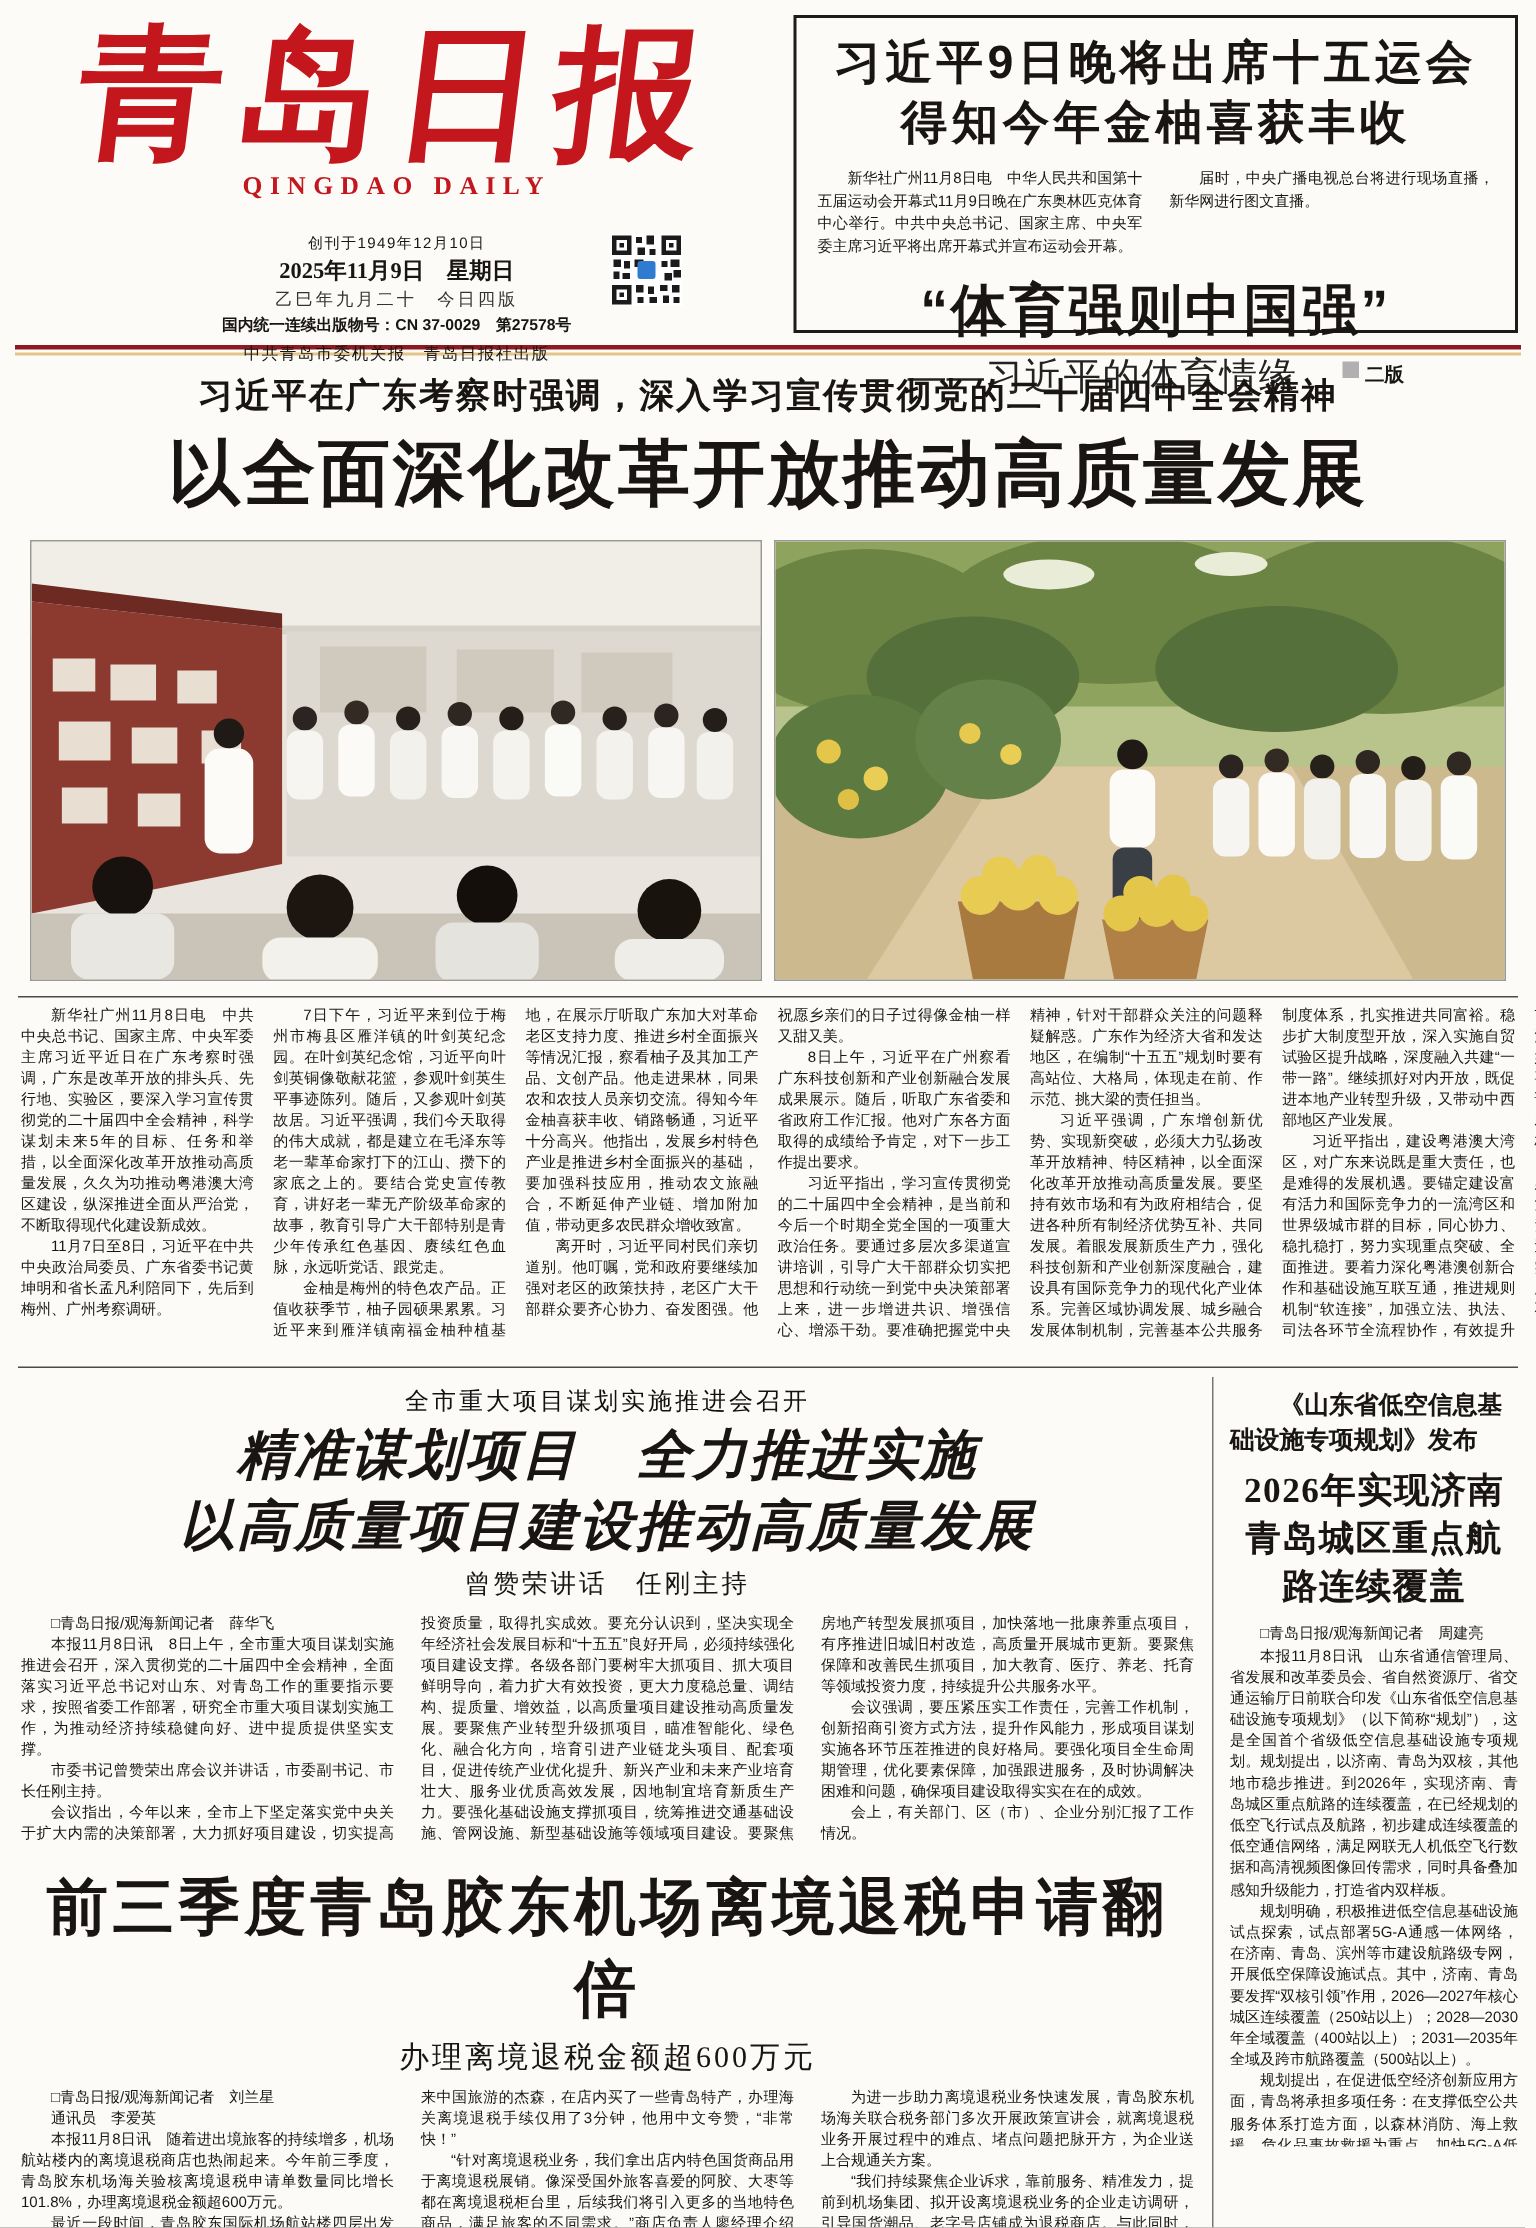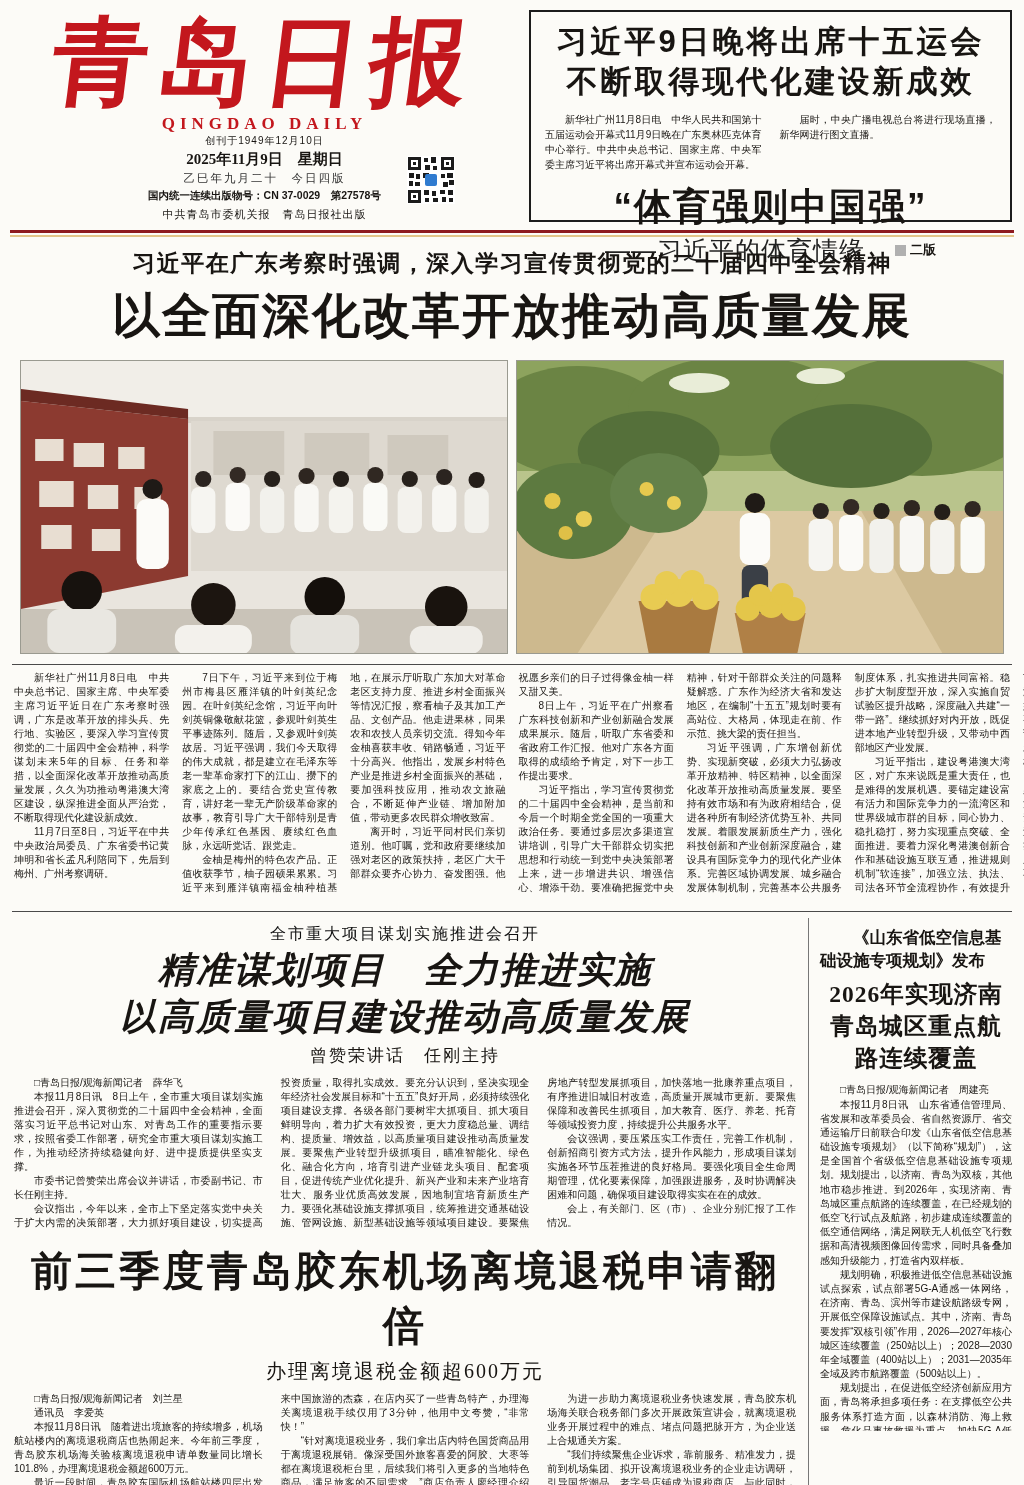--- a/index.html
+++ b/index.html
@@ -13,37 +13,37 @@
   
   .hdr { display:flex; padding:6px 12px 0 12px; height:230px; box-sizing:border-box; }
   .masthead { width:505px; position:relative; text-align:center; }
   .mast-title {
     font-family:"Liberation Serif","DejaVu Serif",serif; font-weight:bold;
     color:#c3171d; font-size:96px; line-height:1.15; letter-spacing:10px;
     transform:skewX(-7deg); margin-top:2px; white-space:nowrap;
   }
   .mast-en { color:#c3171d; font-weight:bold; font-size:17px; letter-spacing:5px;
     font-family:"Liberation Serif",serif; margin-top:-4px; }
-  .mast-founded { font-size:10px; margin-top:0; letter-spacing:1px; }
+  .mast-founded { font-size:10px; margin-top:21px; letter-spacing:1px; }
   .mast-date { font-size:15px; font-weight:bold; font-family:"Liberation Serif",serif; margin-top:2px; }
   .mast-lunar { font-size:11.5px; margin-top:2px; letter-spacing:2px; color:#333; }
   .mast-issue { font-size:10.5px; font-weight:bold; margin-top:3px; }
   .mast-organ { font-size:11px; font-weight:normal; margin-top:4px; letter-spacing:1px; }
   .qr { position:absolute; right:62px; bottom:26px; width:48px; height:48px; }
 
   .topbox { flex:1; border:2px solid #1c1c1c; margin:4px 0 8px 12px;
     padding:10px 14px 6px 14px; box-sizing:border-box; display:flex; flex-direction:column; background:#fcfbf7; }
   .topbox-headline { text-align:center; font-weight:900; font-size:31px; line-height:1.3; letter-spacing:3px; }
   .topbox-body { column-count:2; column-gap:18px; font-size:10px; line-height:1.5;
     text-align:justify; margin-top:9px; }
   .topbox-body p { margin:0; text-indent:2em; }
   .topbox-quote { text-align:center; font-weight:900; font-size:37px; letter-spacing:2px; margin-top:10px; }
   .topbox-subrow { display:flex; justify-content:center; align-items:center; gap:30px; margin-top:2px; }
   .topbox-sub { font-size:25px; color:#222; letter-spacing:1px; }
-  .pageref { font-size:13px; font-weight:bold; display:flex; align-items:center; gap:4px; }
+  .pageref { font-size:13px; font-weight:bold; display:flex; gap:4px; }
   .sq { display:inline-block; width:11px; height:11px; background:#b0b0b0; }
 
   .rule { margin:0 10px; border-top:3px solid #8e1a1f; }
   .rule-gold { margin:2px 0 0 0; border-top:2px solid #e3c489; }
 
   
   .lead-kicker { text-align:center; font-size:23px; font-weight:600; margin-top:11px; letter-spacing:1.5px; }
   .lead-headline { text-align:center; font-weight:900; font-size:48px; letter-spacing:2px; margin-top:5px; }
   .photos { display:flex; gap:8px; padding:12px 20px 4px 20px; }
   .photo { flex:1; height:292px; border:1px solid #9a9a90; overflow:hidden; background:#ddd; }
@@ -128,21 +128,21 @@
               <rect x="39" y="6" width="3" height="3"></rect>
               <rect x="6" y="39" width="3" height="3"></rect>
             </g>
           <rect x="18" y="18" width="12" height="12" rx="2" fill="#2f7bd0"></rect>
         </svg>
       </div>
     </div>
 
     <div class="topbox">
       <div class="topbox-headline">习近平9日晚将出席十五运会</div>
-      <div class="topbox-headline">不断取得现代化建设新成效</div>
+      <div class="topbox-headline">得知今年金柚喜获丰收</div>
       <div class="topbox-body">
           <p>新华社广州11月8日电　中华人民共和国第十五届运动会开幕式11月9日晚在广东奥林匹克体育中心举行。中共中央总书记、国家主席、中央军委主席习近平将出席开幕式并宣布运动会开幕。</p>
           <p>届时，中央广播电视总台将进行现场直播，新华网进行图文直播。</p>
         </div>
       <div class="topbox-quote">“体育强则中国强”</div>
       <div class="topbox-subrow">
         <span class="topbox-sub">——习近平的体育情缘</span>
         <span class="pageref">
             <span class="sq"></span>
             <span>二版</span>

